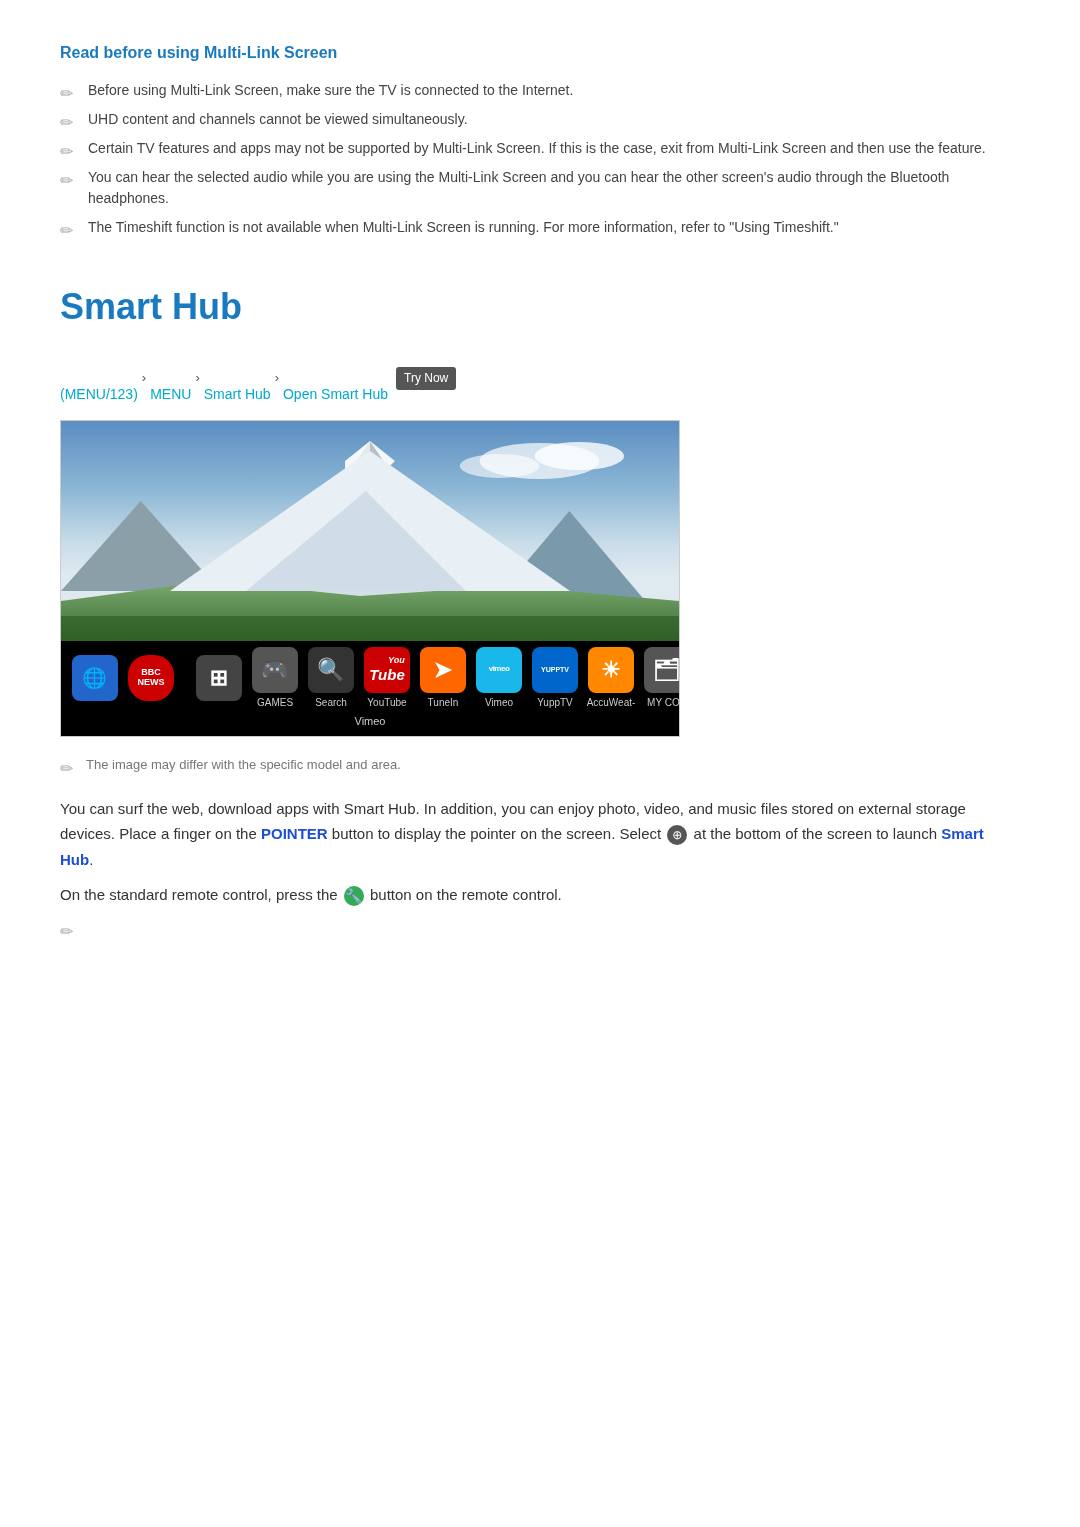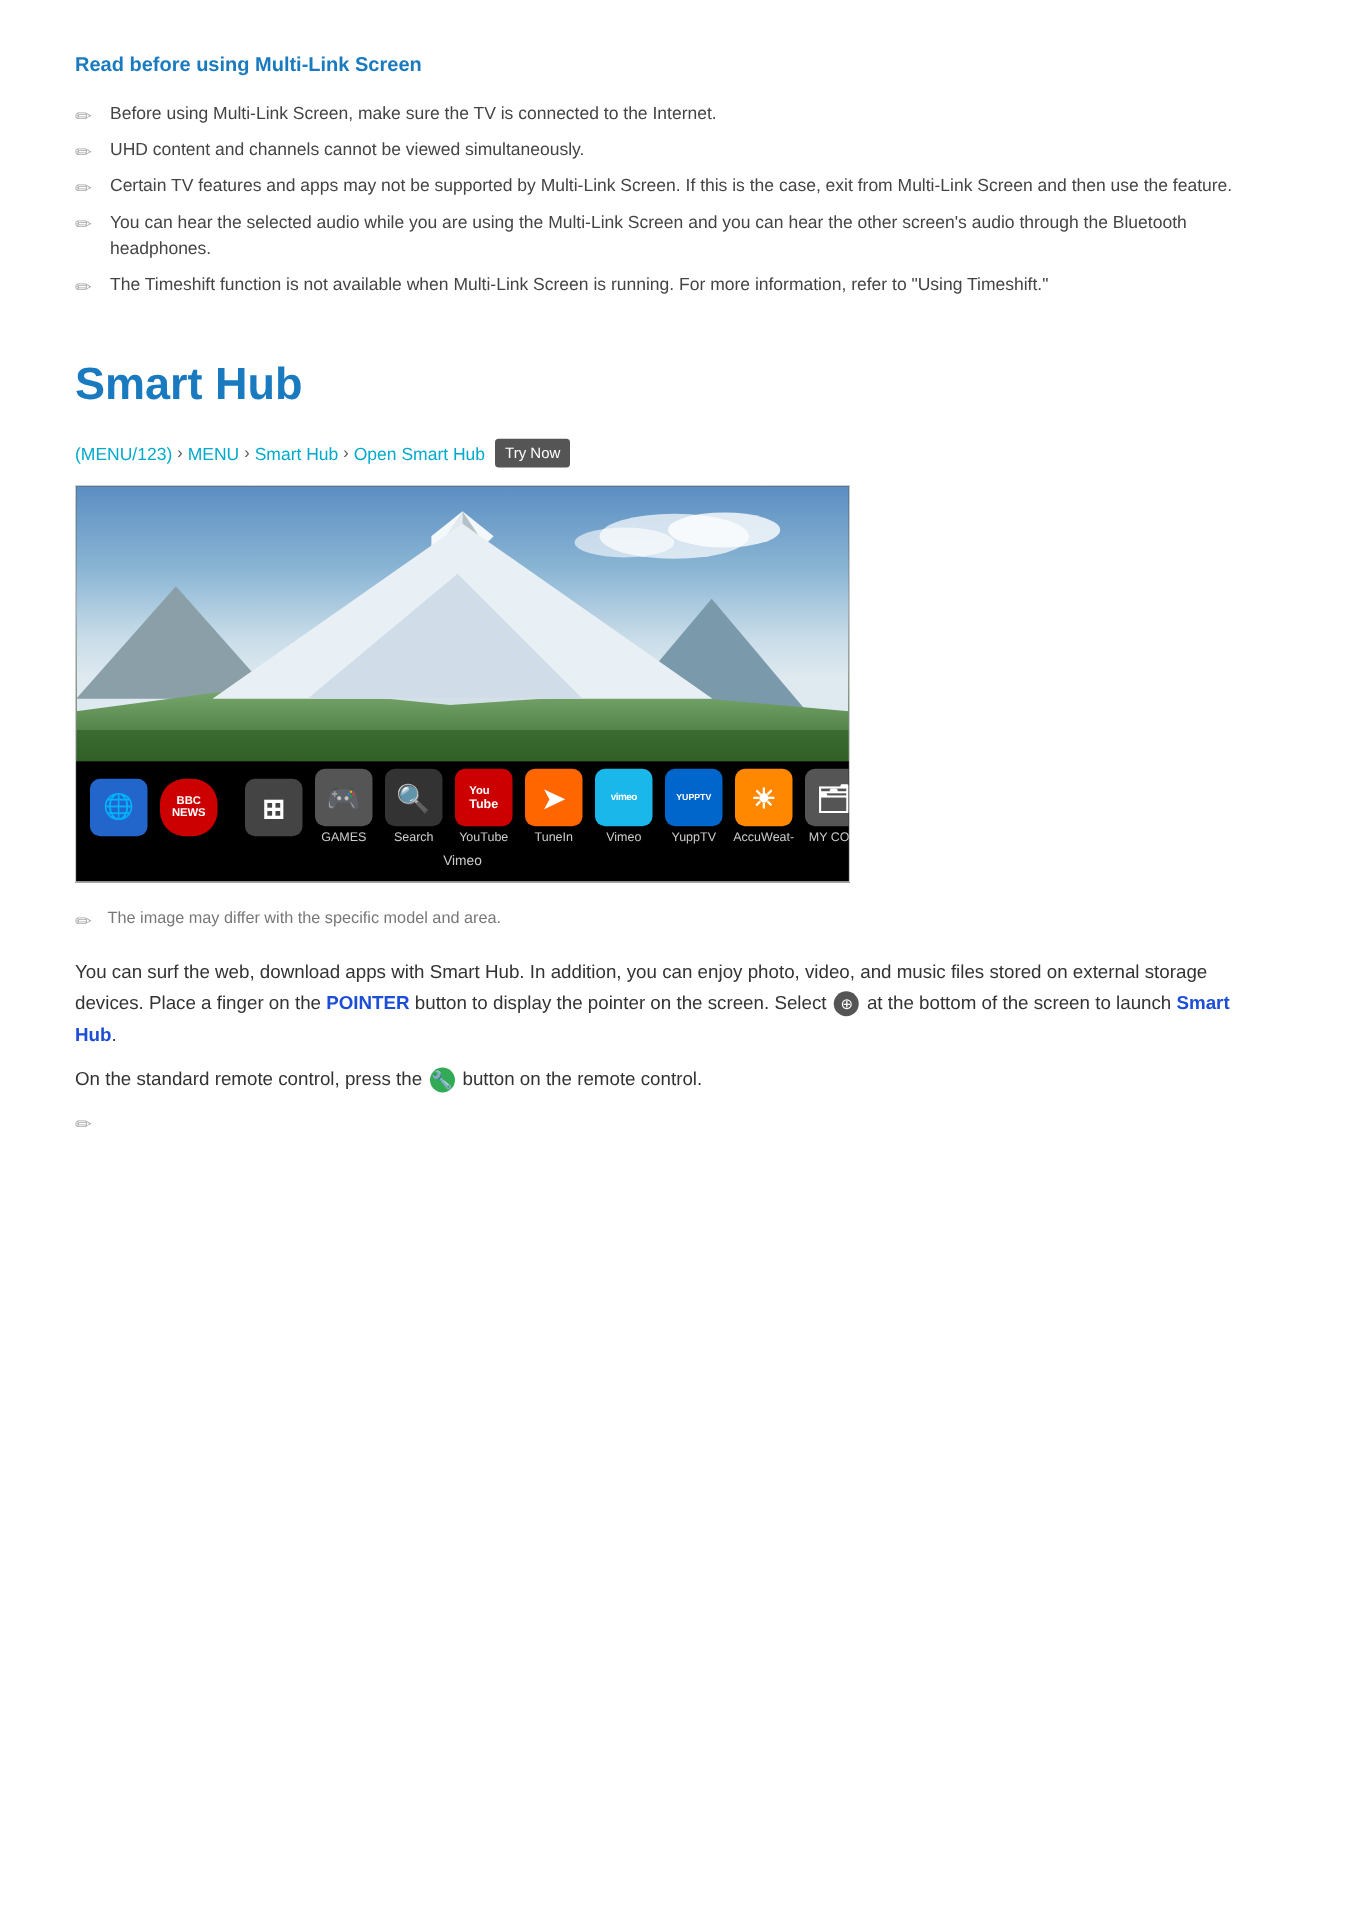--- a/index.html
+++ b/index.html
@@ -57,21 +57,21 @@
 
     
     .breadcrumb {
       font-size: 14px;
       color: #444;
       margin-bottom: 14px;
       display: flex;
       align-items: center;
       gap: 4px;
     }
-    .breadcrumb .cyan { color: #00aacc; }
+    .breadcrumb .cyan { color: #00aacc; margin-top: 32px; }
     .breadcrumb .arrow { color: #555; font-size: 13px; }
     .try-now-badge {
       background: #555;
       color: #fff;
       font-size: 12px;
       padding: 2px 8px;
       border-radius: 3px;
       margin-left: 4px;
     }
 
@@ -375,21 +375,21 @@
       <div class="app-item">
         <div class="app-icon-box icon-games" style="font-size:22px;">🎮</div>
         <span class="app-label">GAMES</span>
       </div>
       <div class="app-item">
         <div class="app-icon-box icon-search" style="font-size:22px;">🔍</div>
         <span class="app-label">Search</span>
       </div>
       <div class="app-item">
         <div class="app-icon-box icon-youtube">
-          <span style="font-size:9px; line-height:1.2; text-align:left;">You<br><span style="font-size:10px;">Tube</span></span>
+          <span style="font-size:9px; line-height:1.2; text-align:right;font-style:italic;">You<br><span style="font-size:15px;">Tube</span></span>
         </div>
         <span class="app-label">YouTube</span>
       </div>
       <div class="app-item">
         <div class="app-icon-box icon-tunein" style="font-size:22px;">➤</div>
         <span class="app-label">TuneIn</span>
       </div>
       <div class="app-item">
         <div class="app-icon-box icon-vimeo">vimeo</div>
         <span class="app-label">Vimeo</span>

